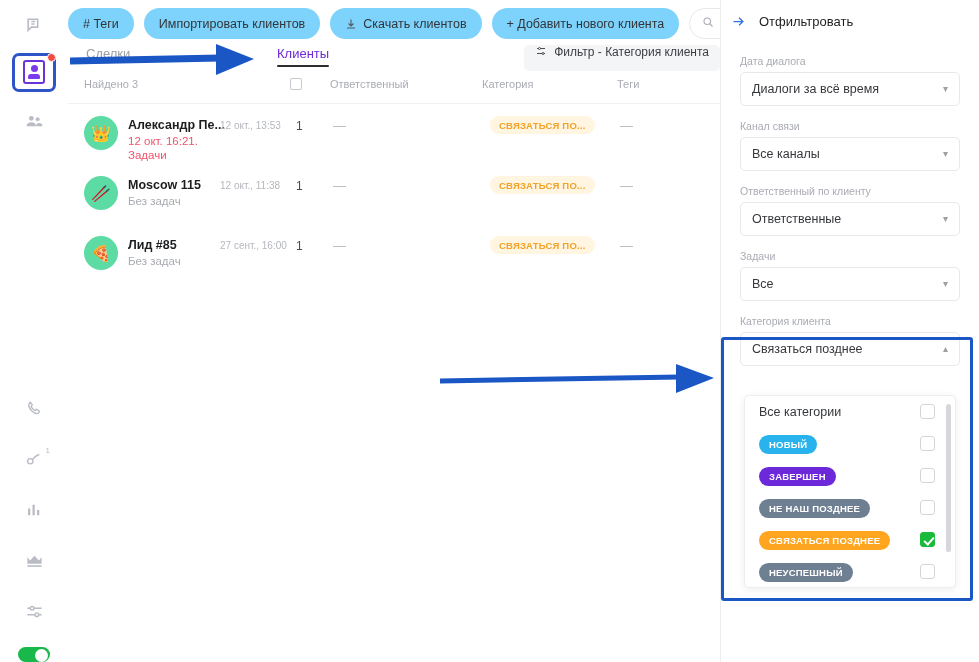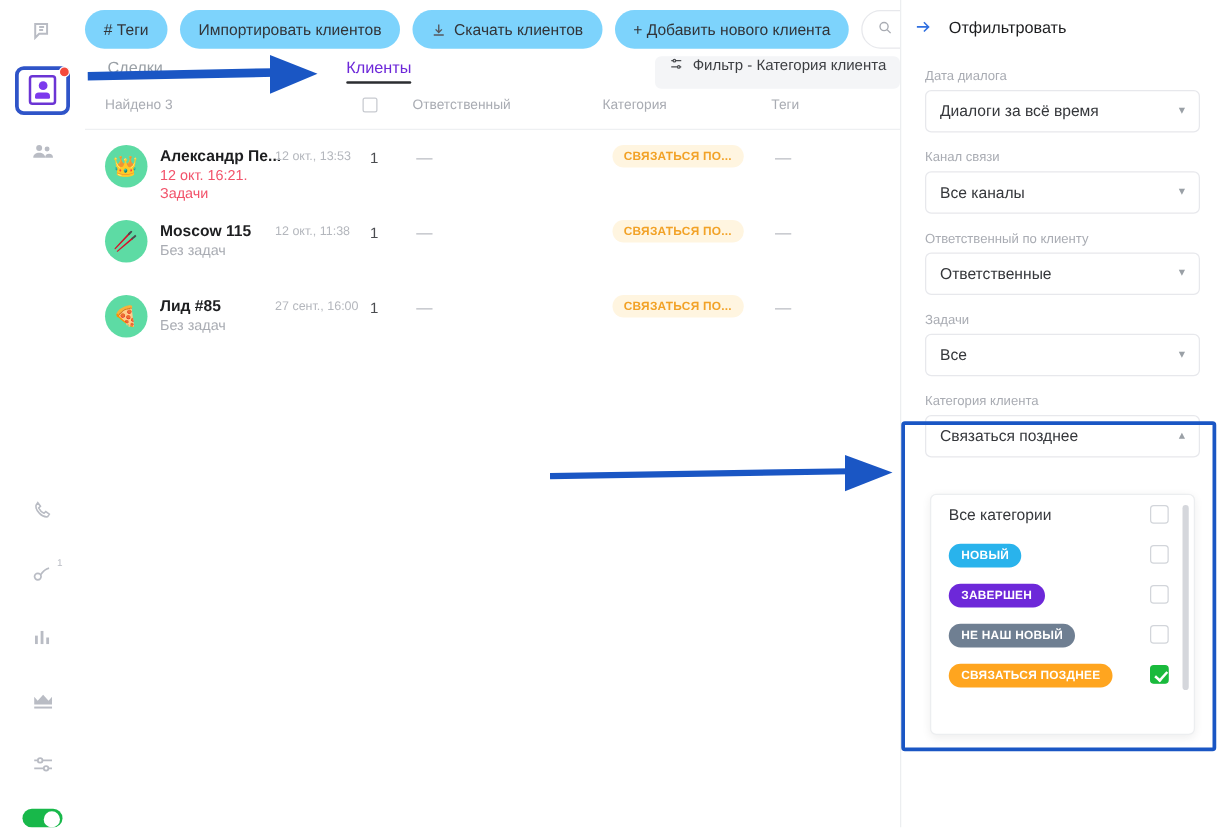--- a/index.html
+++ b/index.html
@@ -416,29 +416,33 @@
       <span class="pill" style="background:#29b3ec">НОВЫЙ</span>
       <span class="cbx"></span>
     </div>
 
     <div class="ddrow">
       <span class="pill" style="background:#6d28d9">ЗАВЕРШЕН</span>
       <span class="cbx"></span>
     </div>
 
     <div class="ddrow">
-      <span class="pill" style="background:#6f7f92">НЕ НАШ НОВЫЙ</span>
+      <span class="pill" style="background:#6f7f92">НЕ НАШ ПОЗДНЕЕ</span>
       <span class="cbx"></span>
     </div>
 
     <div class="ddrow">
       <span class="pill" style="background:#ffa51f">СВЯЗАТЬСЯ ПОЗДНЕЕ</span>
       <span class="cbx on"></span>
     </div>
 
+    <div class="ddrow">
+      <span class="pill" style="background:#6f7f92">НЕУСПЕШНЫЙ</span>
+      <span class="cbx"></span>
+    </div>
   </div>
 
   <div class="hilite"></div>
 
   <svg class="anno" id="arrow-top" width="190" height="36" viewBox="0 0 190 36">
     <path d="M0 19 L150 16" stroke="#1a56c4" stroke-width="7" fill="none"></path>
     <path d="M146 2 L184 17 L146 33 Z" fill="#1a56c4"></path>
   </svg>
 
   <svg class="anno" id="arrow-mid" width="280" height="34" viewBox="0 0 280 34">

